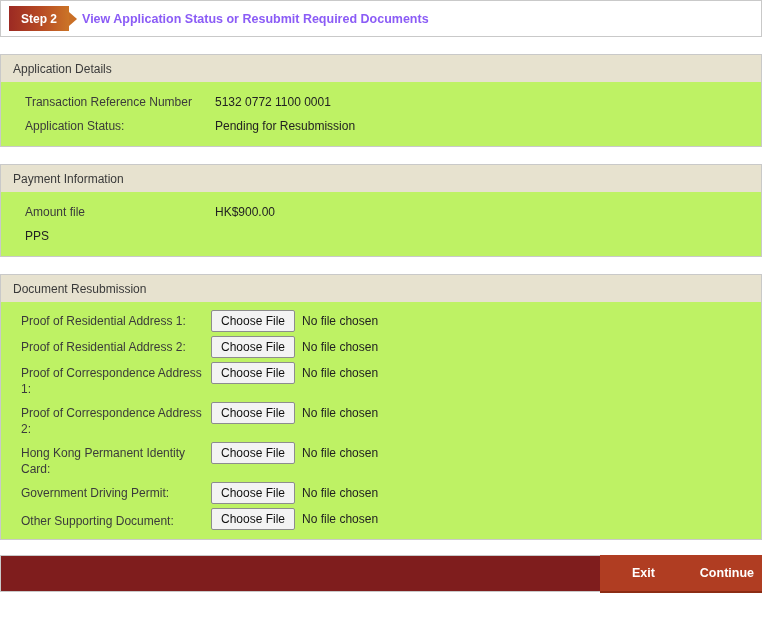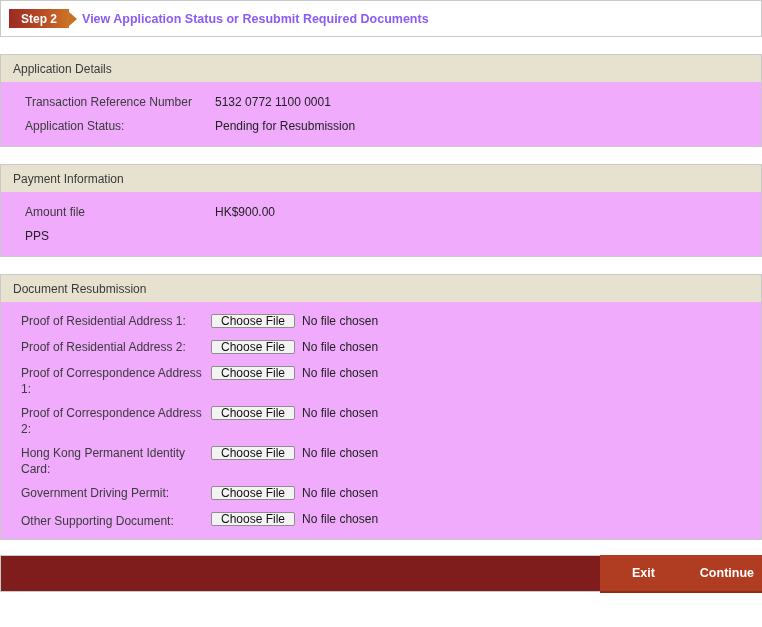--- a/index.html
+++ b/index.html
@@ -17,21 +17,21 @@
   .step-header {
     width: 762px;
     height: 37px;
     border: 1px solid #c9c9c9;
     background: #ffffff;
     display: flex;
     align-items: center;
   }
   .step-badge {
     margin-left: 8px;
-    height: 19px;
+    height: 25px;
     padding: 0 12px;
     display: inline-flex;
     align-items: center;
     background: linear-gradient(90deg, #9c2a23 0%, #b84c24 55%, #cb7427 100%);
     color: #ffffff;
     font-weight: bold;
     font-size: 12px;
     flex: 0 0 auto;
   }
   .step-arrow {
@@ -46,21 +46,21 @@
     margin-left: 5px;
     font-weight: bold;
     font-size: 12.5px;
     color: #8b5cf6;
   }
 
   
   .section {
     width: 762px;
     border: 1px solid #c9c9c9;
-    background: #f0abfc;
+    background: #bef264;
     margin-top: 17px;
   }
   .section:first-of-type { margin-top: 20px; }
   .section-header {
     background: #e7e2cf;
     height: 27px;
     display: flex;
     align-items: center;
     padding-left: 12px;
     color: #3a3a3a;
@@ -89,21 +89,21 @@
     flex: 0 0 auto;
     line-height: 16px;
     padding-top: 3px;
     color: #3b3b3b;
   }
   .file-input-wrap { display: flex; align-items: center; height: 21px; }
   .choose-file-btn {
     display: inline-flex;
     align-items: center;
     justify-content: center;
-    height: 14px;
+    height: 22px;
     padding: 0 9px;
     background: #f3f3f3;
     border: 1px solid #8d8d8d;
     border-radius: 2px;
     color: #111111;
     font-size: 12px;
     cursor: pointer;
   }
   .no-file-text { margin-left: 7px; color: #222222; font-size: 12px; }
 

